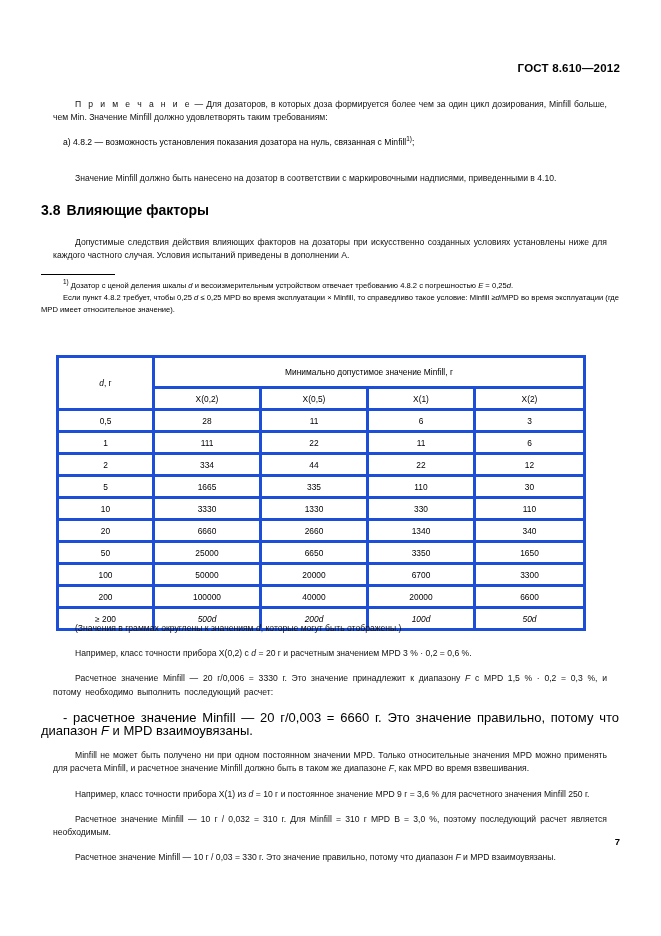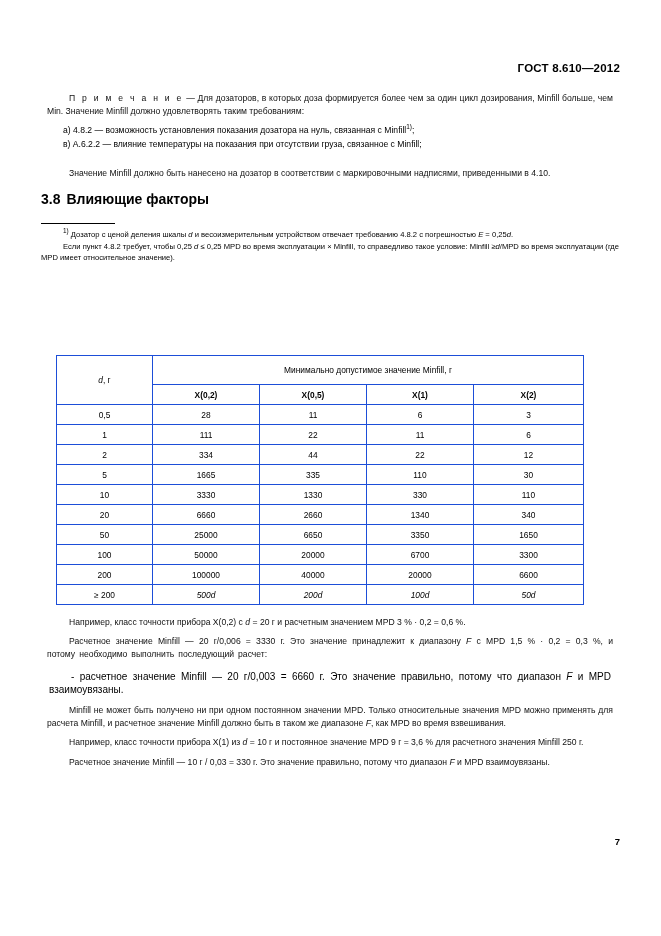--- a/index.html
+++ b/index.html
@@ -39,21 +39,21 @@
   }
 
   
   .body-block {
     position: absolute;
     left: 41px;
     top: 86px;
     width: 578px;
   }
   p.para {
-    margin: 6px;
+    margin: 12px;
     font-size: 8.6px;
     line-height: 13.2px;
     text-align: justify;
     text-justify: inter-word;
     color: #111;
   }
   p.para.indent {
     text-indent: 22px;
   }
   p.letter-item {
@@ -110,37 +110,36 @@
     top: 355px;
     width: 527px;
   }
   table.minfill {
     border-collapse: collapse;
     width: 527px;
     table-layout: fixed;
     font-size: 8.4px;
   }
   table.minfill td, table.minfill th {
-    border: 1px solid #1d4ed8;
+    border: 3px solid #1d4ed8;
     text-align: center;
     vertical-align: middle;
     font-weight: normal;
     padding: 0;
     height: 19px;
     line-height: 12px;
   }
   table.minfill th.grp {
     height: 28px;
   }
   table.minfill th.rowhead {
     height: 47px;
   }
   table.minfill th.sub {
     height: 19px;
-    font-weight: bold;
   }
   table.minfill tr.first-data td {
     border-top: 1.8px solid #000;
   }
   .col-d   { width: 96px; }
   .col-x   { width: 107px; }
   .col-x2  { width: 110px; }
 
   
   .page-number {
@@ -155,53 +154,53 @@
   .lower-block {
     position: absolute;
     left: 41px;
     top: 610px;
     width: 578px;
   }
   p.para.wide-space {
     word-spacing: 1.6px;
   }
   p.dash-item {
-    margin: 8px;
-    font-size: 10px;
+    margin: 0;
+    font-size: 13px;
     line-height: 13.2px;
     text-indent: 22px;
     text-align: justify;
   }
 </style>
 </head>
 <body>
 
 <div class="page">
   <div class="content">
 
     <div class="doc-header">ГОСТ 8.610—2012</div>
 
     <div class="body-block">
 
       <p class="para indent"><span class="spaced">П р и м е ч а н и е</span><span> — </span><span>Для дозаторов, в которых доза формируется более чем за один цикл дозирования, Minfill больше, чем Min. Значение Minfill должно удовлетворять таким требованиям:</span></p>
 
       <p class="letter-item"><span>а)  4.8.2 — возможность установления показания дозатора на нуль, связанная с Minfill</span><sup class="fn">1)</sup><span>;</span></p>
 
-      <p class="letter-item">в)  A.6.2.2 — влияние температуры на показания при отсутствии груза, связанное с Minfill;</p>
 
       <div class="gap-md"></div>
 
       <p class="para indent">Значение Minfill должно быть нанесено на дозатор в соответствии с маркировочными надписями, приведенными в 4.10.</p>
 
       <div class="gap-sm"></div>
 
       <h3 class="section-heading"><span class="num">3.8</span><span>Влияющие факторы</span></h3>
 
       <div class="gap-sm"></div>
 
+      <p class="para indent">Допустимые следствия действия влияющих факторов на дозаторы при искусственно созданных условиях установлены ниже для каждого частного случая. Условия испытаний приведены в дополнении А.</p>
 
       <div class="footnote-rule"></div>
 
       <p class="footnote indent"><sup class="fn">1)</sup>&nbsp;<span>Дозатор с ценой деления шкалы </span><span class="ital">d</span><span> и весоизмерительным устройством отвечает требованию 4.8.2 с погрешностью </span><span class="ital">E</span><span> = 0,25</span><span class="ital">d</span><span>.</span></p>
 
       <p class="footnote indent"><span>Если пункт 4.8.2 требует, чтобы 0,25 </span><span class="ital">d</span><span> ≤ 0,25 MPD во время эксплуатации × Minfill, то справедливо такое условие: Minfill ≥</span><span class="ital">d</span><span>/MPD во время эксплуатации (где MPD имеет относительное значение).</span></p>
 
     </div>
 
     <div class="table-wrap">
@@ -295,33 +294,35 @@
             <td class="ital">200d</td>
             <td class="ital">100d</td>
             <td class="ital">50d</td>
           </tr>
         </tbody>
       </table>
     </div>
 
     <div class="lower-block">
 
+      <p class="para indent"><span>(Значения в граммах округлены к значениям </span><span class="ital">d</span><span>, которые могут быть отображены.)</span></p>
 
 
       <p class="para indent"><span>Например, класс точности прибора X(0,2) с </span><span class="ital">d</span><span> = 20 г и расчетным значением MPD 3 % · 0,2 = 0,6 %.</span></p>
 
       <p class="para indent wide-space"><span>Расчетное  значение  Minfill — 20  г/0,006 = 3330  г.  Это  значение  принадлежит  к  диапазону  </span><span class="ital">F</span><span>  с  MPD 1,5 % · 0,2 = 0,3 %, и потому необходимо выполнить последующий расчет:</span></p>
 
       <p class="dash-item"><span>-  расчетное значение Minfill — 20 г/0,003 = 6660 г. Это значение правильно, потому что диапазон </span><span class="ital">F</span><span> и MPD взаимоувязаны.</span></p>
 
       <p class="para indent"><span>Minfill не может быть получено ни при одном постоянном значении MPD. Только относительные значения MPD можно применять для расчета Minfill, и расчетное значение Minfill должно быть в таком же диапазоне </span><span class="ital">F</span><span>, как MPD во время взвешивания.</span></p>
 
       <p class="para indent"><span>Например, класс точности прибора X(1) из </span><span class="ital">d</span><span> = 10 г и постоянное значение MPD 9 г = 3,6 % для расчетного значения Minfill 250 г.</span></p>
 
 
+      <p class="para indent">Расчетное значение Minfill —  10 г / 0,032 = 310 г. Для Minfill = 310 г MPD B = 3,0 %, поэтому последующий расчет является необходимым.</p>
 
       <p class="para indent"><span>Расчетное значение Minfill —  10 г / 0,03 = 330 г. Это значение правильно, потому что диапазон </span><span class="ital">F</span><span> и MPD взаимоувязаны.</span></p>
     </div>
 
     <div class="page-number">7</div>
 
   </div>
 </div>
 
 </body></html>

